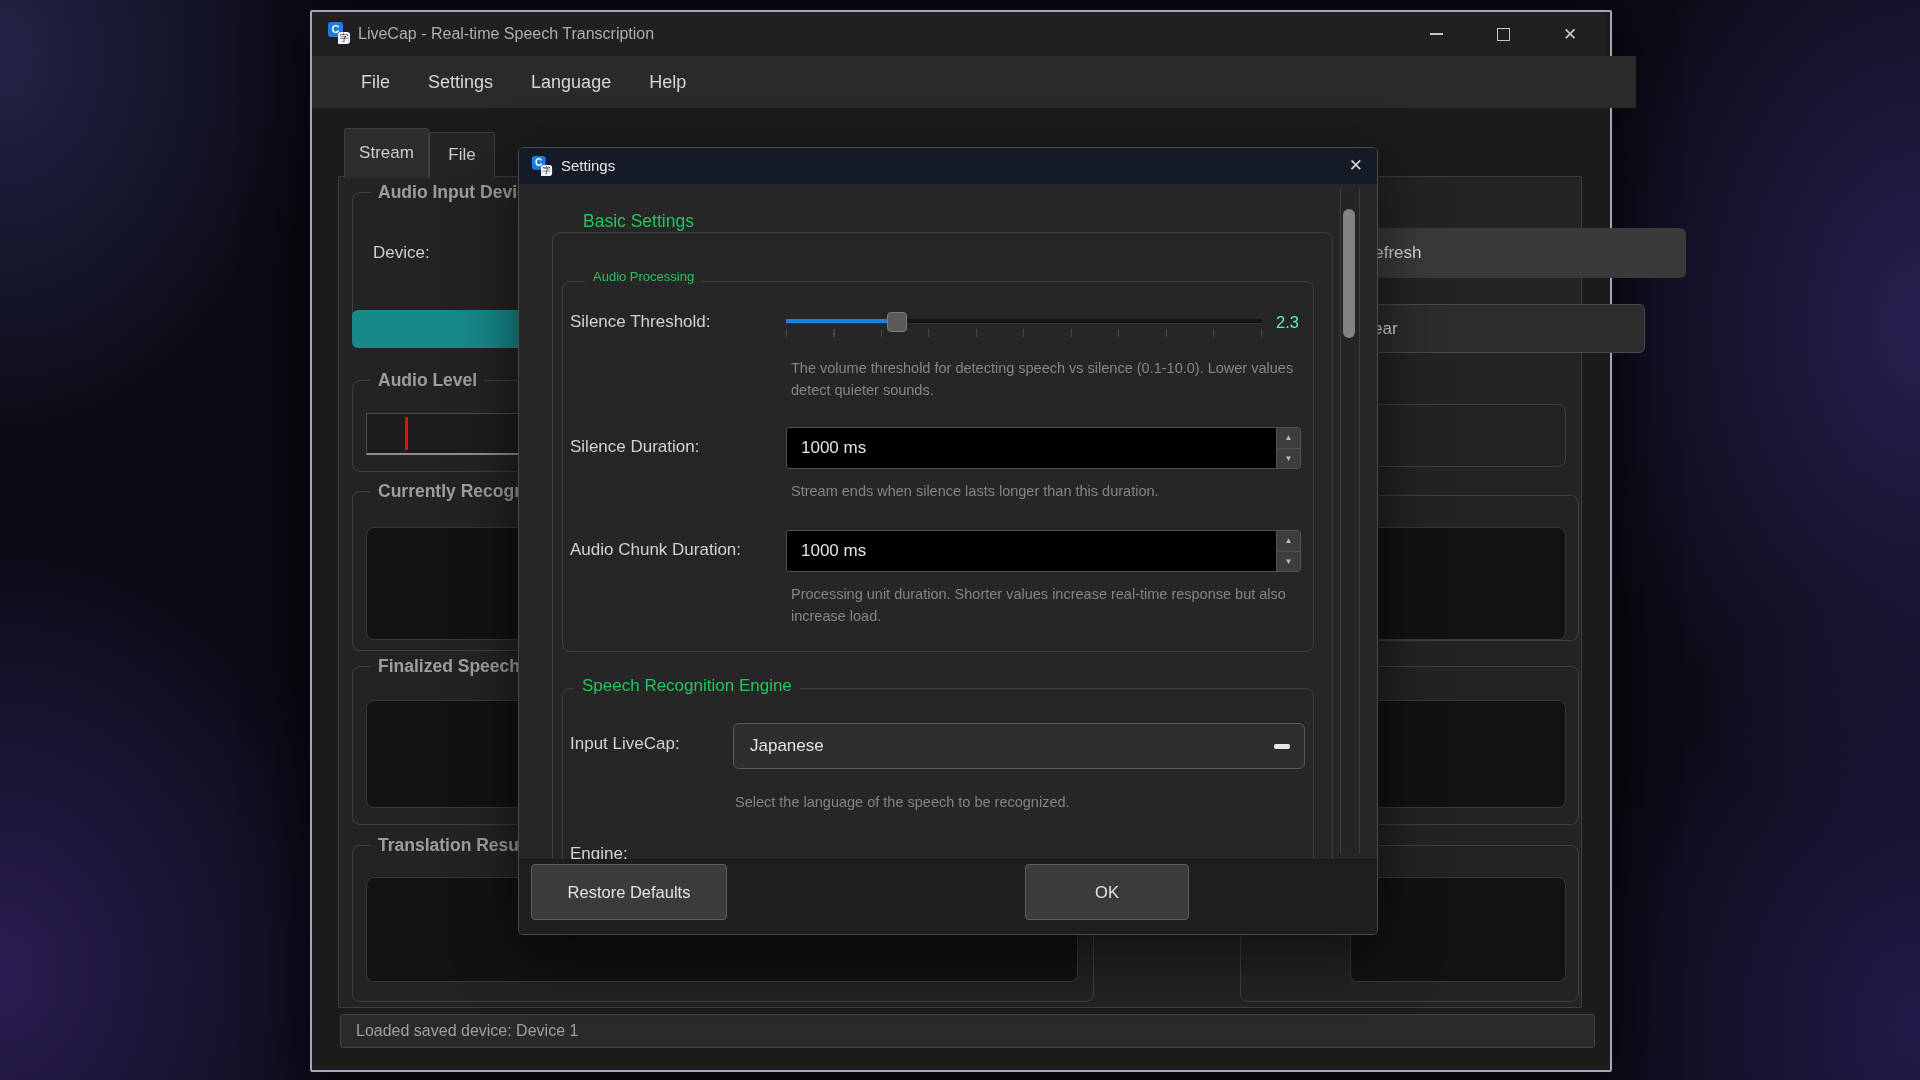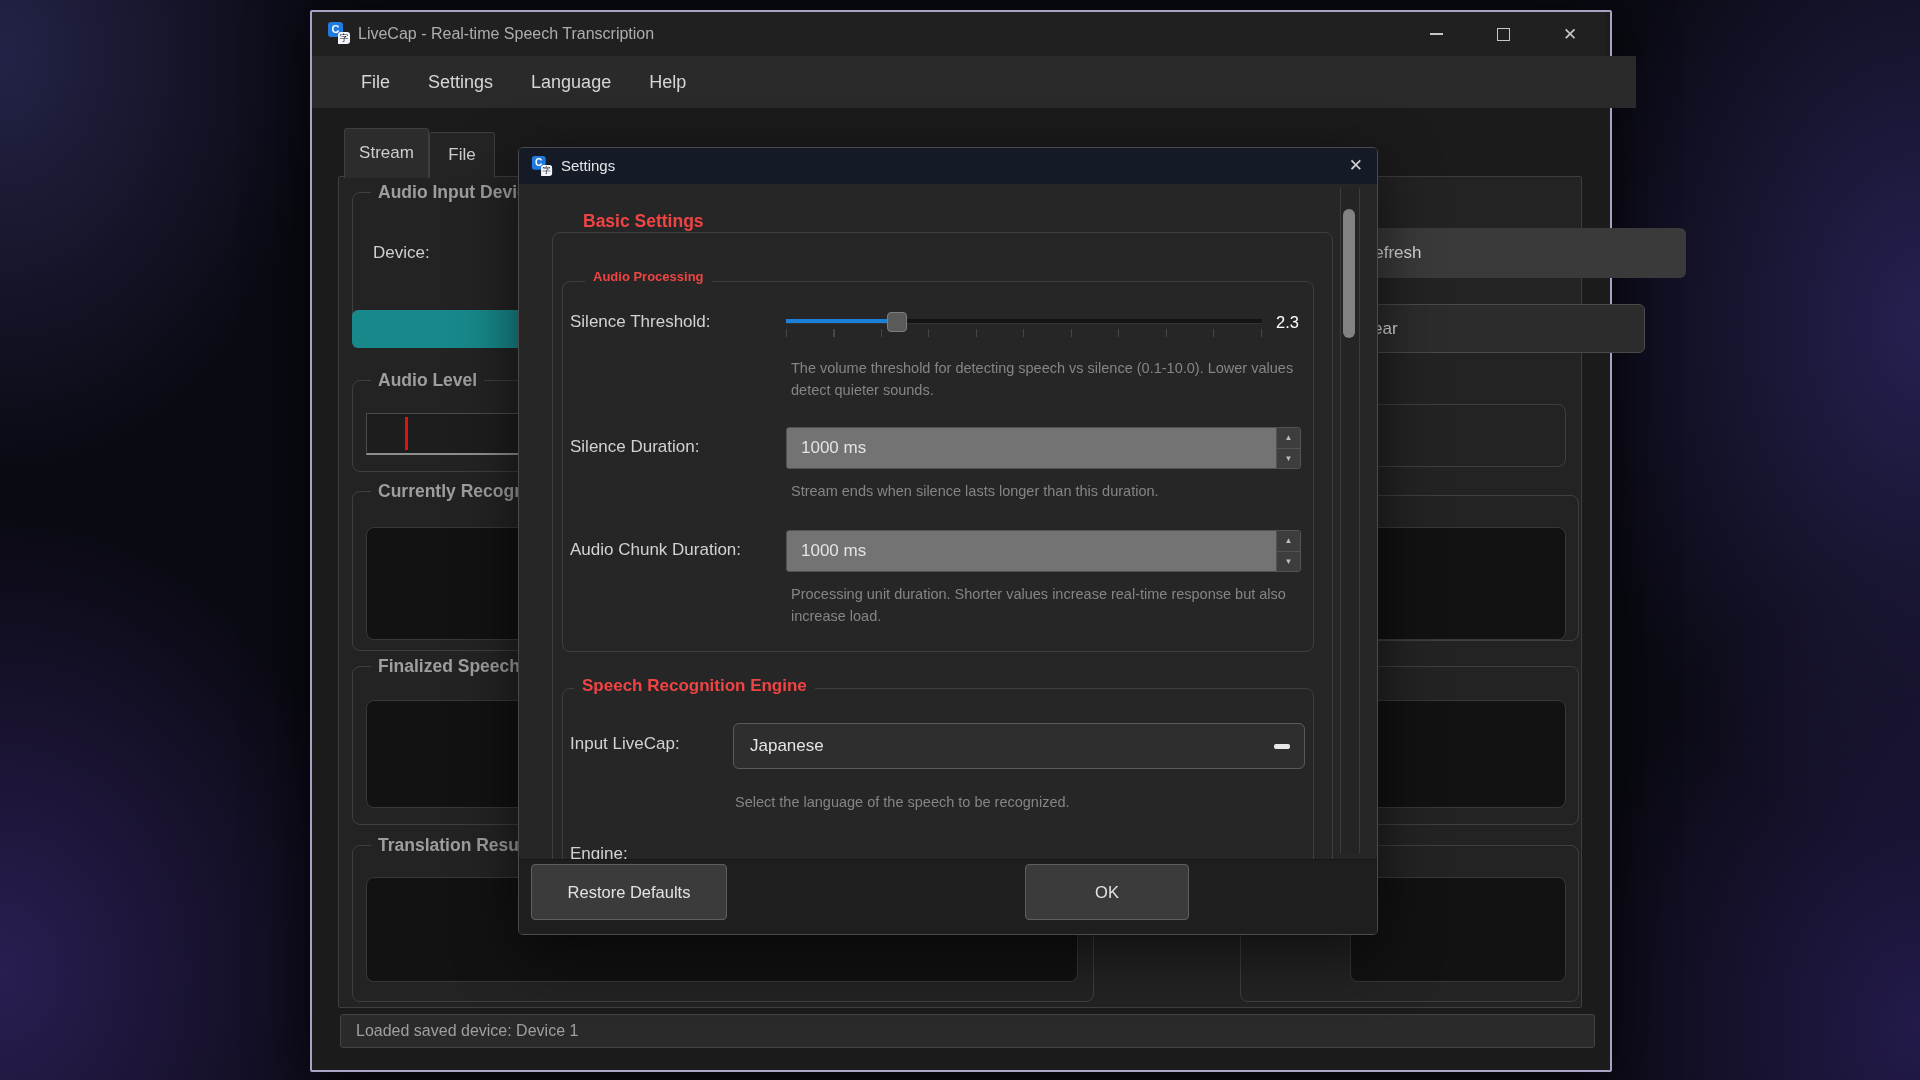--- a/index.html
+++ b/index.html
@@ -50,32 +50,32 @@
   .side-btn{border-radius:6px;font-size:17px;color:#d8d8d8;display:flex;align-items:center;z-index:3;white-space:nowrap;}
   .side-btn.fill{background:#3a3a3a;}
   .side-btn.line{background:#2c2c2c;border:1px solid #4a4a4a;}
   
   .dialog{background:#262626;border:1px solid #4a4a4a;border-radius:5px;overflow:hidden;
           box-shadow:0 18px 60px rgba(0,0,0,.6);z-index:10;}
   .dlg-titlebar{position:absolute;left:0;top:0;width:100%;height:36px;background:#151a27;z-index:30;}
   .dlg-title{position:absolute;left:42px;top:0;color:#e6e6e6;font-size:15px;line-height:36px;}
   .dlg-close{position:absolute;right:14px;top:0;color:#cfcfcf;font-size:17px;line-height:36px;}
   .dlg-group{position:absolute;border:1px solid #3f3f3f;border-radius:8px;}
-  .dlg-group-title{position:absolute;font-weight:bold;color:#ef4444;background:#262626;
+  .dlg-group-title{position:absolute;font-weight:normal;color:#22c55e;background:#262626;
                    padding:0 8px;white-space:nowrap;z-index:4;}
   .dlg-lab{position:absolute;color:#d2d2d2;font-size:17px;white-space:nowrap;}
   .help{position:absolute;color:#858585;font-size:14.5px;line-height:22px;}
   .slider-track{position:absolute;height:4px;background:#141414;border-bottom:1px solid #333;}
   .slider-fill{position:absolute;height:4px;background:#1a80d8;}
   .slider-handle{position:absolute;width:18px;height:18px;background:#5a5a5a;
                  border:1px solid #7d7d7d;border-radius:4px;}
   .ticks{position:absolute;height:8px;
          background-image:repeating-linear-gradient(to right,#454545 0 1px,transparent 1px 47.5px);}
-  .slider-val{position:absolute;color:#ffffff;font-size:16.5px;text-align:right;}
-  .spin{position:absolute;background:#737373;border:1px solid #525252;border-radius:3px;}
+  .slider-val{position:absolute;color:#5eead4;font-size:16.5px;text-align:right;}
+  .spin{position:absolute;background:#000000;border:1px solid #525252;border-radius:3px;}
   .spin .val{position:absolute;left:14px;top:0;color:#e4e4e4;font-size:17px;line-height:40px;}
   .spin .btns{position:absolute;right:0;top:0;bottom:0;width:23px;background:#3d3d3d;
               border-left:1px solid #525252;display:flex;flex-direction:column;}
   .spin .btns div{flex:1;display:flex;align-items:center;justify-content:center;
                   color:#bdbdbd;font-size:8px;}
   .spin .btns div:first-child{border-bottom:1px solid #525252;}
   .combo{position:absolute;background:#2e2e2e;border:1px solid #5a5a5a;border-radius:6px;}
   .combo .val{position:absolute;left:16px;top:0;color:#e4e4e4;font-size:17px;line-height:44px;white-space:nowrap;}
   .combo .ind{position:absolute;right:14px;width:16px;height:5px;border-radius:2px;background:#e8e8e8;}
   .dlg-btnbar{position:absolute;left:0;width:100%;background:#1e1e1e;border-top:1px solid #171717;z-index:20;}

